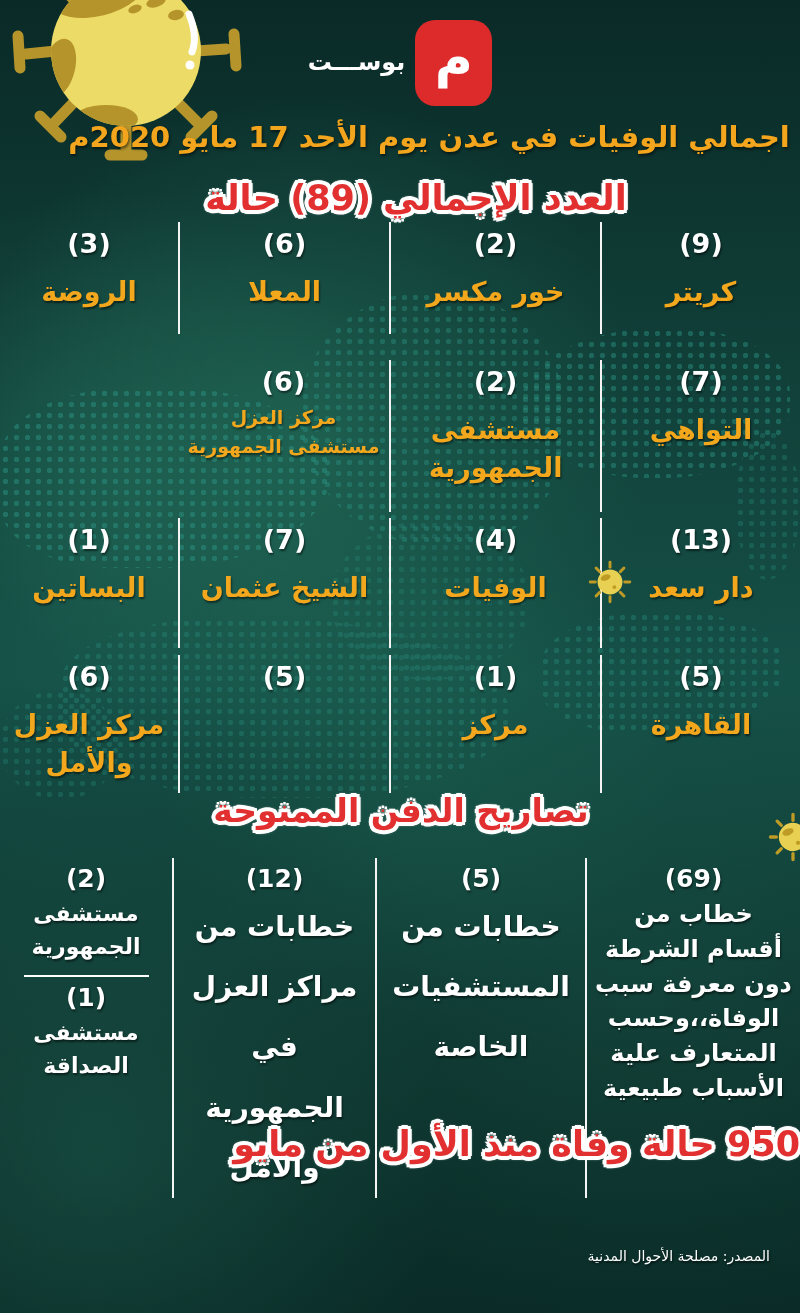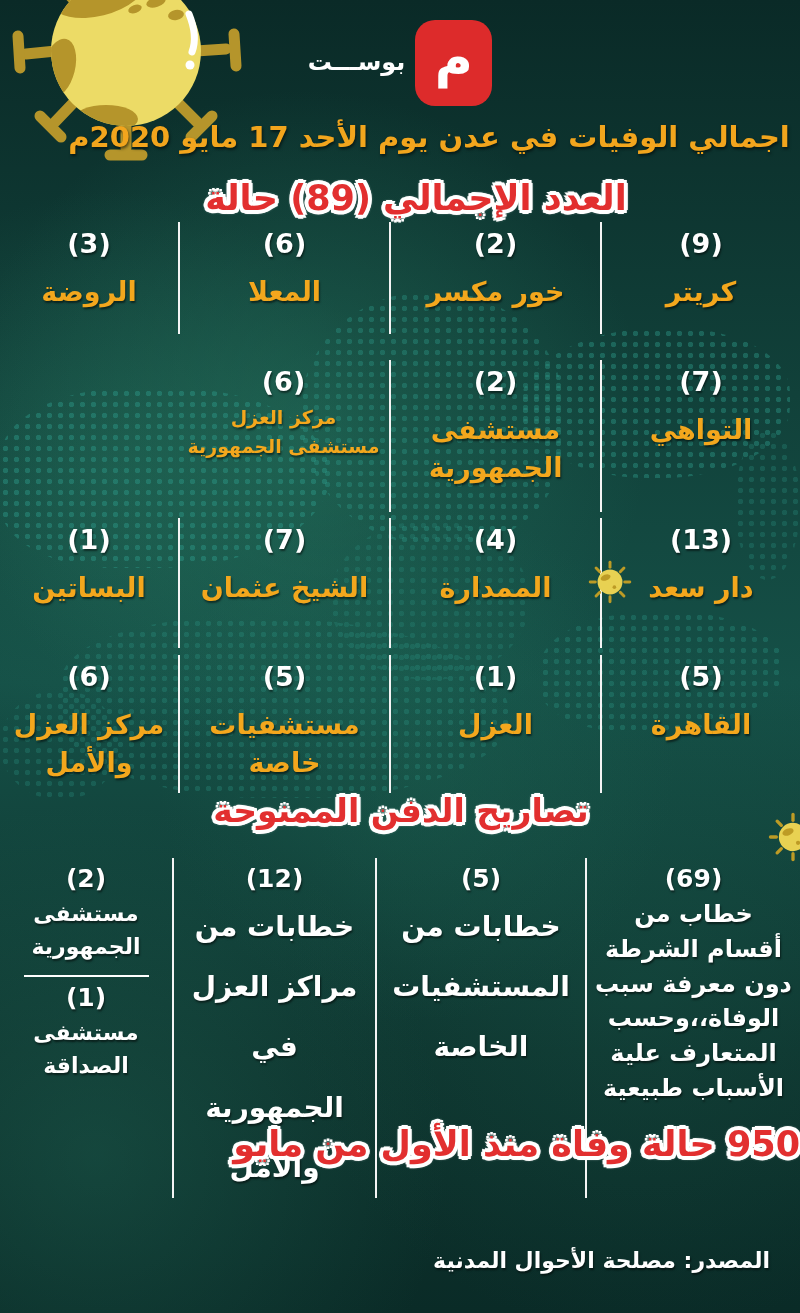--- a/index.html
+++ b/index.html
@@ -69,21 +69,21 @@
   .ptext{color:#fff; font-size:24px; font-weight:bold; white-space:pre-line;
     text-align:center; line-height:1.45; margin-top:4px;
     text-shadow:1px 2px 2px rgba(0,0,0,.5);}
   .ptext.spread{font-size:28px; line-height:2.15;}
   .ptext.tight{font-size:22px; line-height:1.5;}
   .hline{width:125px; border-top:2px solid #fff; margin:12px auto 6px auto;}
 
   .total-950{position:absolute; top:1124px; left:0; width:100%;
     text-align:right; font-size:35px; margin:0;}
   .source{position:absolute; top:1248px; right:30px;
-    color:#fff; font-size:22px; font-weight:bold;
+    color:#fff; font-size:14px; font-weight:normal;
     text-shadow:1px 2px 2px rgba(0,0,0,.5);}
 </style>
 </head>
 <body>
 
 <div class="poster">
 
   <div class="dots" style="left:0;top:388px;width:330px;height:180px;border-radius:45% 55% 60% 40%;opacity:.85;"></div>
   <div class="dots" style="left:300px;top:292px;width:265px;height:255px;border-radius:50% 50% 45% 55%;opacity:.7;"></div>
   <div class="dots" style="left:520px;top:328px;width:270px;height:150px;border-radius:55% 45% 50% 50%;opacity:.8;"></div>
@@ -174,45 +174,43 @@
     </div>
   </div>
 
   <div class="grid-row row3">
     <div class="cell">
       <div class="count">(13)</div>
       <div class="dname">دار سعد</div>
     </div>
     <div class="cell">
       <div class="count">(4)</div>
-      <div class="dname">الممدارة</div>
+      <div class="dname">الوفيات</div>
     </div>
     <div class="cell">
       <div class="count">(7)</div>
       <div class="dname">الشيخ عثمان</div>
     </div>
     <div class="cell">
       <div class="count">(1)</div>
       <div class="dname">البساتين</div>
     </div>
   </div>
 
   <div class="grid-row row4">
     <div class="cell">
       <div class="count">(5)</div>
       <div class="dname">القاهرة</div>
     </div>
     <div class="cell">
       <div class="count">(1)</div>
-      <div class="dname">العزل</div>
+      <div class="dname">مركز</div>
     </div>
     <div class="cell">
       <div class="count">(5)</div>
-      <div class="dname">مستشفيات
-خاصة</div>
     </div>
     <div class="cell">
       <div class="count">(6)</div>
       <div class="dname">مركز العزل
 والأمل</div>
     </div>
   </div>
 
   <svg class="virus-small" style="left:588px;top:560px;" width="44" height="44" viewBox="0 0 60 60">
     <g stroke="#bd9b25" stroke-width="4" stroke-linecap="round">

